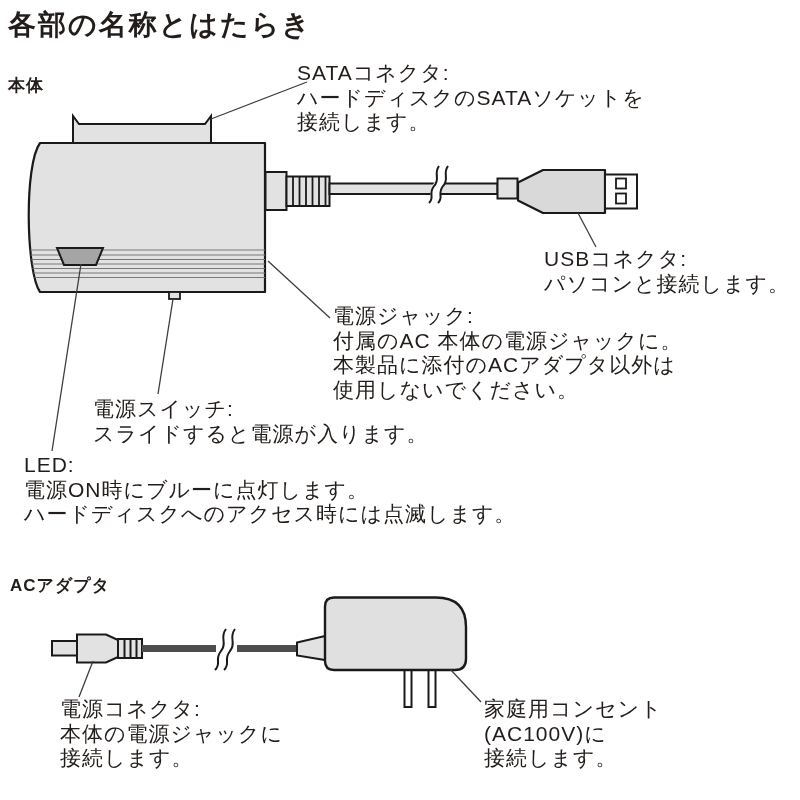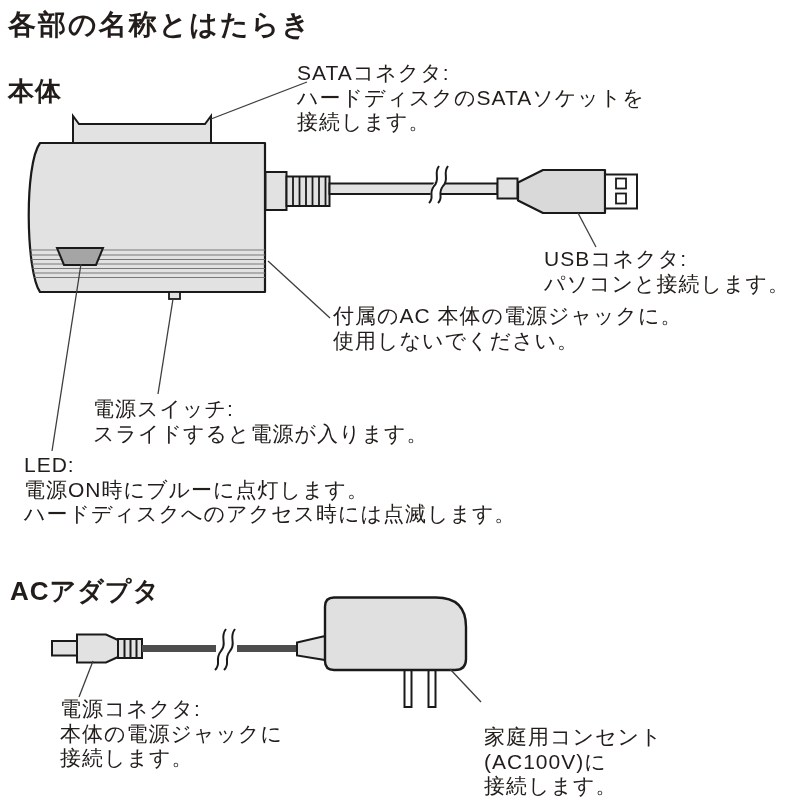--- a/index.html
+++ b/index.html
@@ -3,21 +3,21 @@
 <meta charset="utf-8">
 <style>
   html,body{margin:0;padding:0;background:#fff;}
   #stage{
     position:relative;width:800px;height:800px;background:#ffffff;
     font-family:"Liberation Sans",sans-serif;color:#221d1a;overflow:hidden;
   }
   svg{position:absolute;left:0;top:0;}
   .txt{position:absolute;white-space:nowrap;}
   .page-title{font-size:28px;font-weight:700;letter-spacing:2px;}
-  .section-heading{font-size:26px;font-weight:700;letter-spacing:1px;}
+  .section-heading{font-size:17px;font-weight:700;letter-spacing:1px;}
   .label{font-size:21px;line-height:24.5px;letter-spacing:1px;font-weight:500;}
   .label div{white-space:nowrap;}
 </style>
 </head>
 <body>
 
 <div id="stage">
 
   <svg width="800" height="800" viewBox="0 0 800 800">
     <defs>
@@ -121,21 +121,23 @@
     <div>ハードディスクのSATAソケットを</div>
     <div>接続します。</div>
   </div>
 
   <div class="txt label" style="left:544px;top:247px;">
     <div>USBコネクタ:</div>
     <div>パソコンと接続します。</div>
   </div>
 
   <div class="txt label" style="left:333px;top:304px;">
+    <div>電源ジャック:</div>
     <div>付属のAC 本体の電源ジャックに。</div>
+    <div>本製品に添付のACアダプタ以外は</div>
     <div>使用しないでください。</div>
   </div>
 
   <div class="txt label" style="left:93px;top:397px;">
     <div>電源スイッチ:</div>
     <div>スライドすると電源が入ります。</div>
   </div>
 
   <div class="txt label" style="left:24px;top:453px;">
     <div>LED:</div>
@@ -144,19 +146,19 @@
   </div>
 
   <div class="txt section-heading" style="left:10px;top:574px;">ACアダプタ</div>
 
   <div class="txt label" style="left:60px;top:697px;">
     <div>電源コネクタ:</div>
     <div>本体の電源ジャックに</div>
     <div>接続します。</div>
   </div>
 
-  <div class="txt label" style="left:484px;top:697px;margin-top:28px;">
+  <div class="txt label" style="left:484px;top:697px;">
     <div>家庭用コンセント</div>
     <div>(AC100V)に</div>
     <div>接続します。</div>
   </div>
 
 </div>
 
 </body></html>

